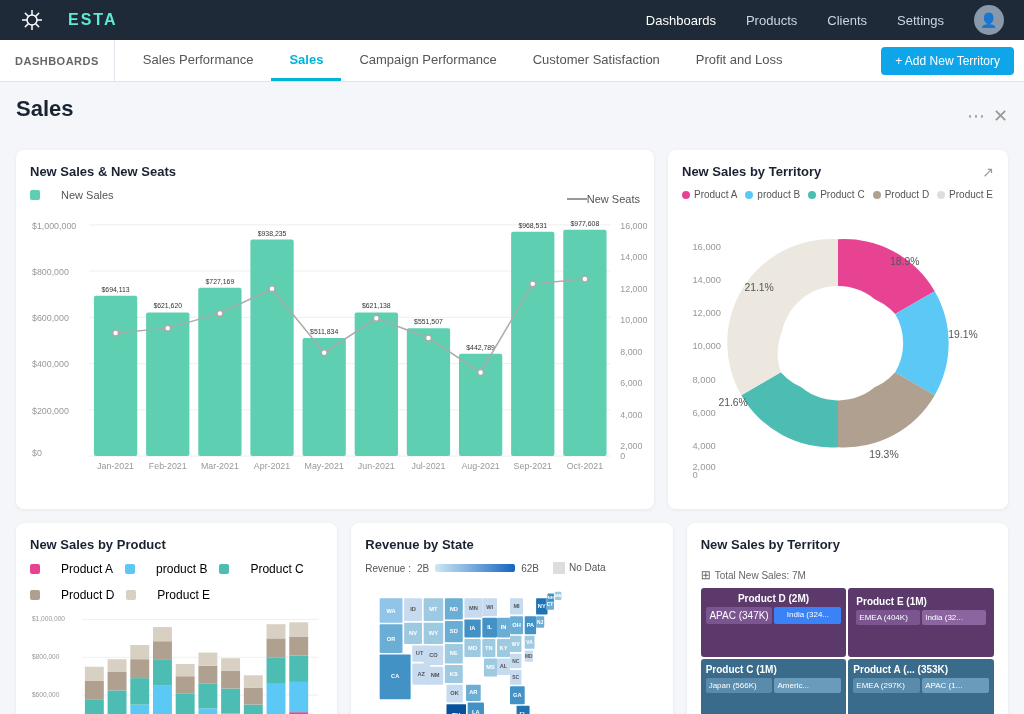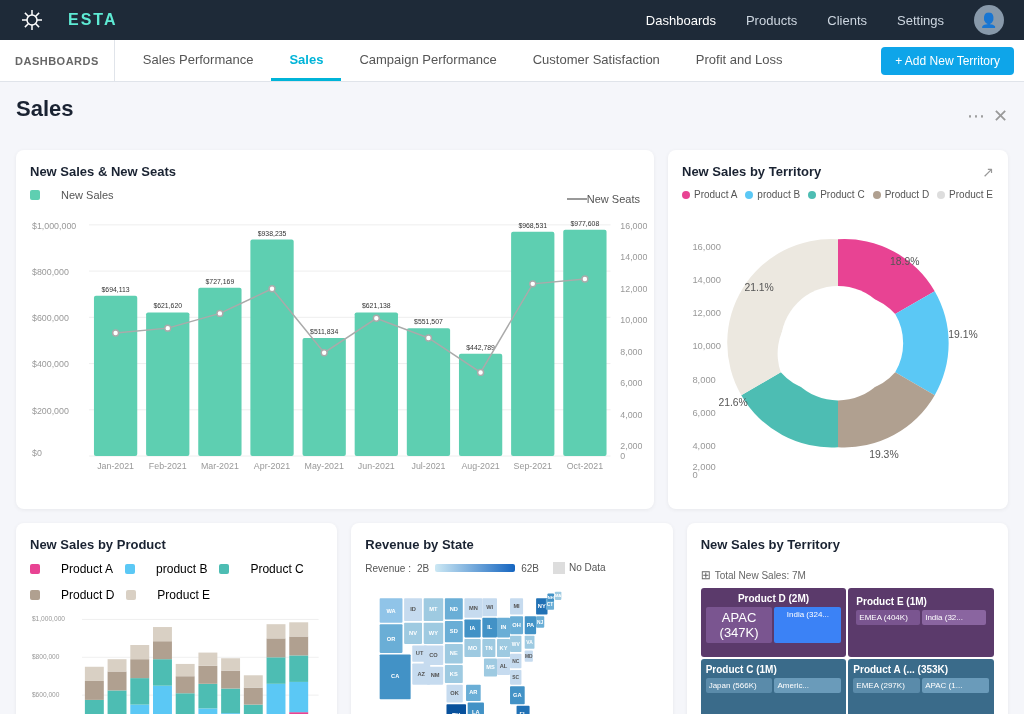--- a/index.html
+++ b/index.html
@@ -744,21 +744,21 @@
         <span style="font-size:12px;">⊞</span>
         <span>Total New Sales: 7M</span>
       </div>
 
       <div style="height:210px;display:grid;grid-template-rows:1fr 1fr 1fr;gap:2px;">
 
         <div style="display:grid;grid-template-columns:1fr 1fr;gap:2px;">
           <div style="background:#5b3a6b;border-radius:3px;padding:5px;color:white;font-size:9px;overflow:hidden;text-align:center;">
             <div style="font-weight:700;font-size:10px;">Product D (2M)</div>
             <div style="display:grid;grid-template-columns:1fr 1fr;gap:2px;margin-top:3px;">
-              <div style="background:#7a5590;border-radius:2px;padding:3px;font-size:13px;">APAC (347K)</div>
+              <div style="background:#7a5590;border-radius:2px;padding:3px;font-size:10px;">APAC (347K)</div>
               <div style="background:#3b82f6;border-radius:2px;padding:3px;font-size:8px;">India (324...</div>
             </div>
           </div>
           <div style="background:#5b3a6b;border-radius:3px;padding:8px;color:white;font-size:9px;overflow:hidden;">
             <div style="font-weight:700;font-size:10px;">Product E (1M)</div>
             <div style="display:grid;grid-template-columns:1fr 1fr;gap:2px;margin-top:3px;">
               <div style="background:#7a5590;border-radius:2px;padding:3px;font-size:8px;">EMEA (404K)</div>
               <div style="background:#8a65a0;border-radius:2px;padding:3px;font-size:8px;">India (32...</div>
             </div>
           </div>

